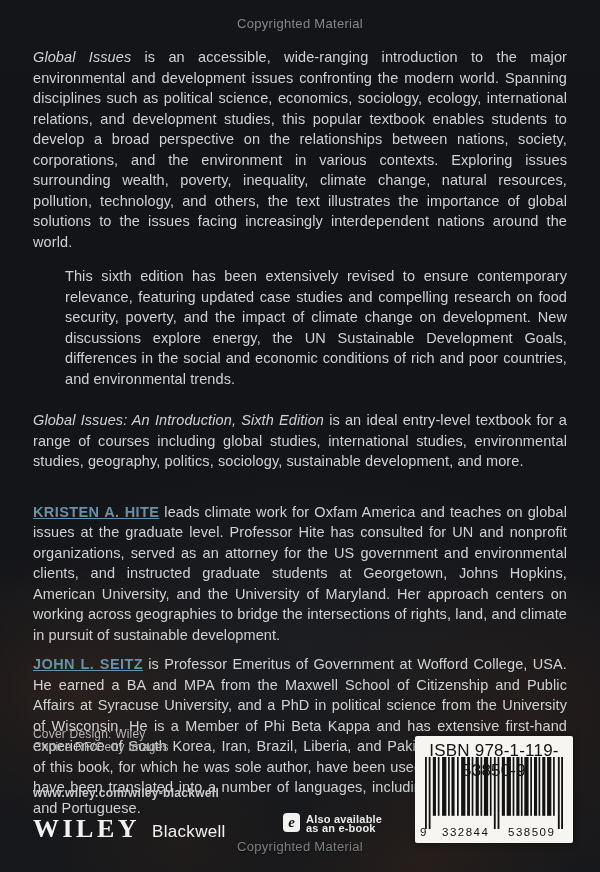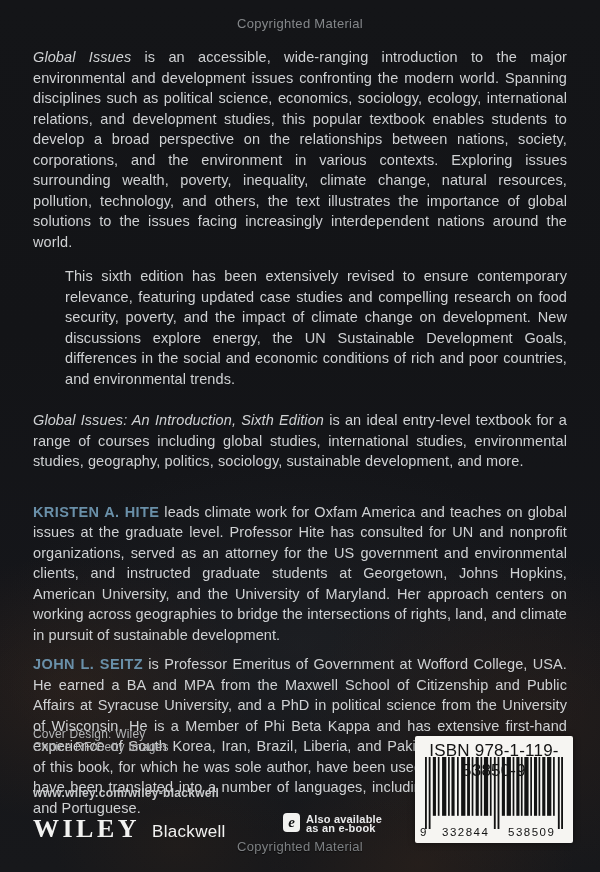--- a/index.html
+++ b/index.html
@@ -24,21 +24,21 @@
     position:absolute;left:33px;top:47px;width:534px;
     color:#cfd1d3;font-size:14.5px;line-height:20.5px;
     text-align:justify;letter-spacing:0.1px;
   }
   .blurb p{margin:0;}
   .blurb p.p2{margin-top:14px;margin-left:32px;}
   .blurb p.p3{margin-top:21px;}
   .blurb p.p4{margin-top:30px;}
   .blurb p.p5{margin-top:9px;}
   .italic{font-style:italic;}
-  .author-name{color:#6a90a9;font-weight:bold;letter-spacing:0.4px;}
+  .author-name{color:#6a90a9;font-weight:bold;letter-spacing:0.4px;text-decoration:underline;}
   .credits{
     position:absolute;left:33px;top:728px;
     color:#b3b5b7;font-size:12px;line-height:12.5px;letter-spacing:0.2px;
   }
   .website{
     position:absolute;left:33px;top:786px;
     color:#c7c9cb;font-size:12px;font-weight:bold;letter-spacing:0.3px;
   }
   .logo{position:absolute;left:33px;top:814px;display:flex;align-items:baseline;color:#f2f2f1;}
   .logo .wiley{font-family:"Liberation Serif",serif;font-size:26px;letter-spacing:3.5px;font-weight:bold;}

